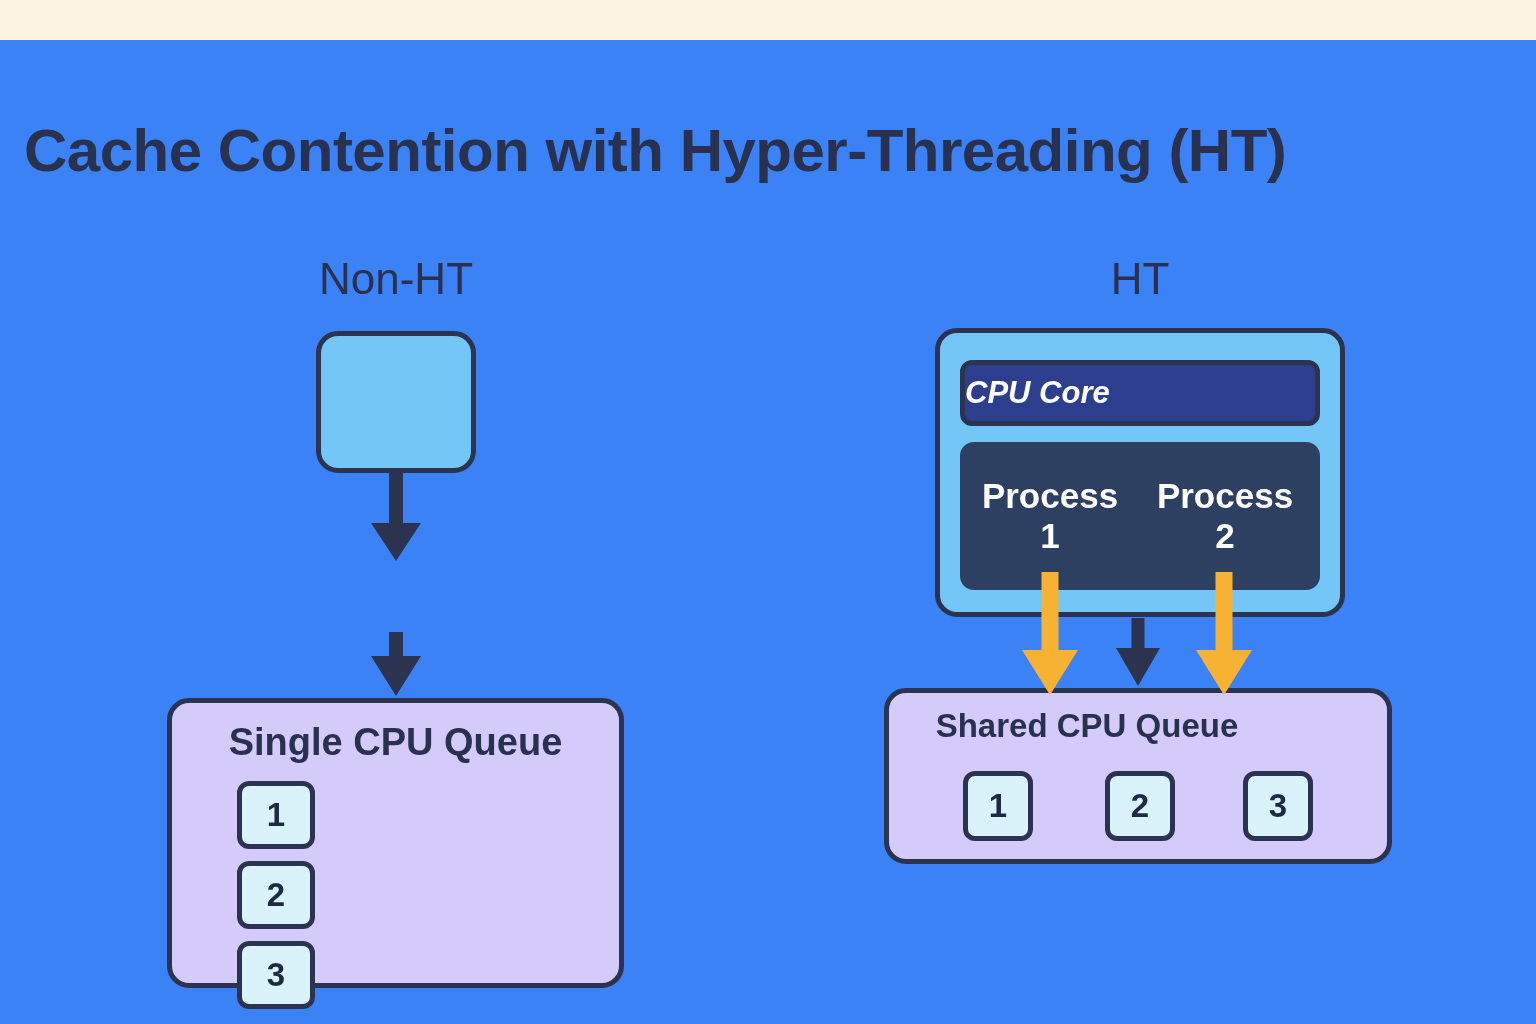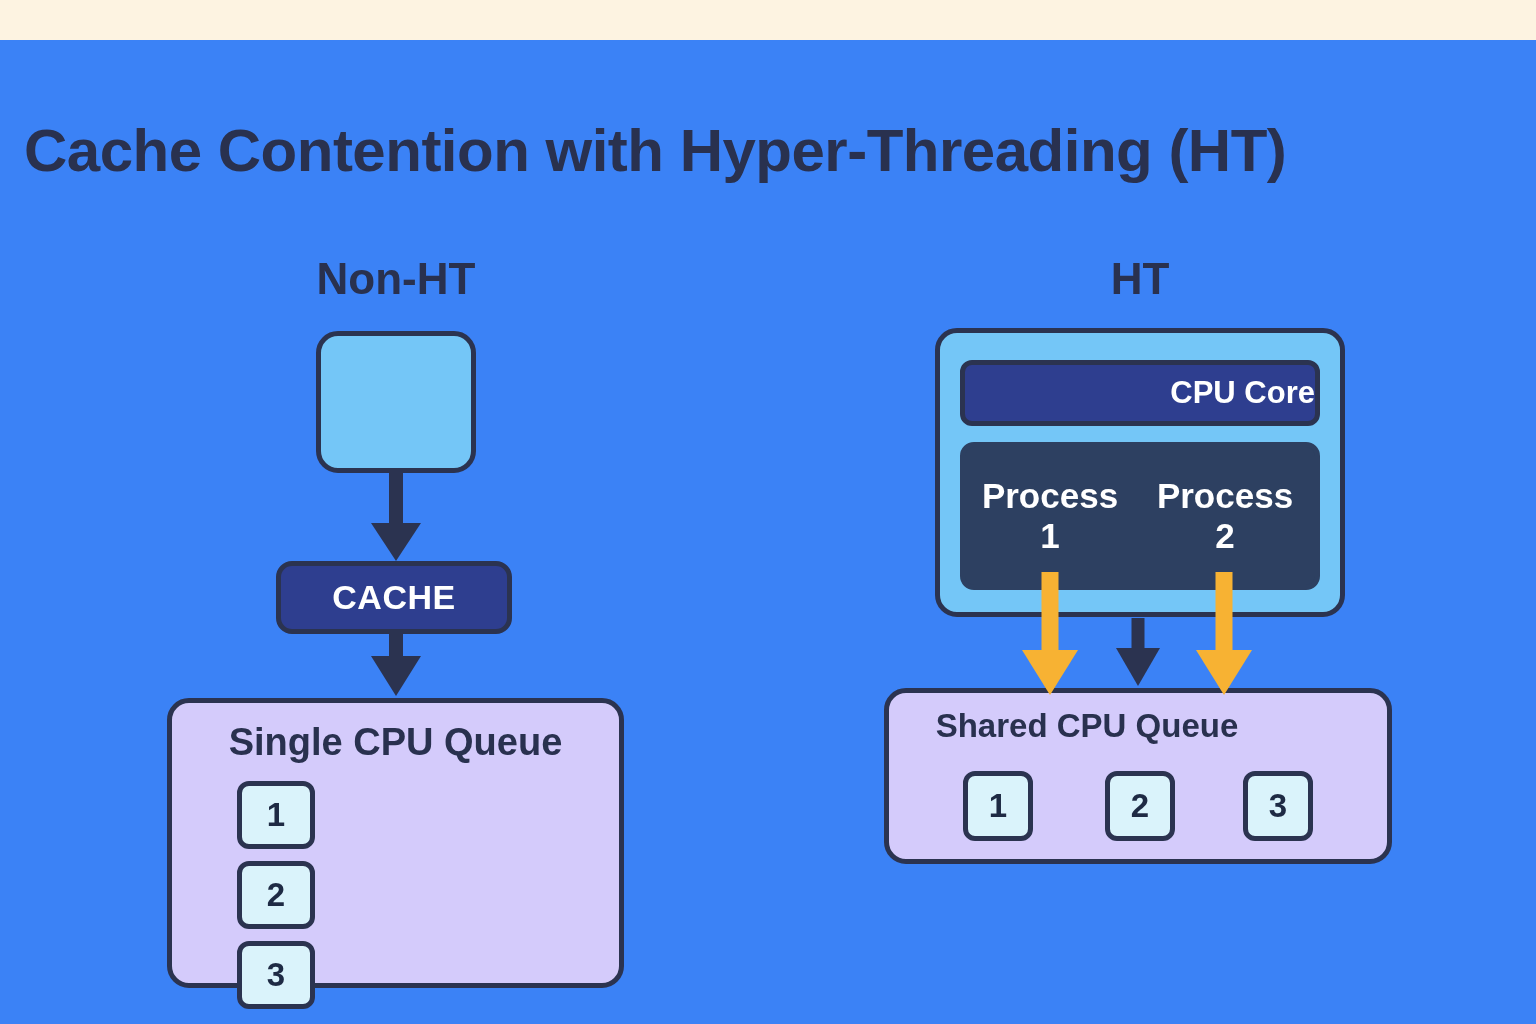--- a/index.html
+++ b/index.html
@@ -27,21 +27,21 @@
     font-weight: bold;
     letter-spacing: -0.5px;
     color: #29314F;
     white-space: nowrap;
   }
 
   
   .col-heading {
     position: absolute;
     font-size: 44px;
-    font-weight: bold;
+    font-weight: normal;
     color: #29314F;
     text-align: center;
   }
   #heading-non-ht { left: 196px; top: 214px; width: 400px; }
   #heading-ht     { left: 940px; top: 214px; width: 400px; }
 
   
   .box {
     position: absolute;
     box-sizing: border-box;
@@ -97,21 +97,22 @@
     background: #74C6F7;
     border-radius: 22px;
   }
   #cpu-core-bar {
     left: 960px; top: 320px;
     width: 360px; height: 66px;
     background: #2E3E8F;
     border-radius: 12px;
     display: flex;
     align-items: center;
-    justify-content: flex-end;
+    justify-content: flex-start;
+    font-style: italic;
   }
   #cpu-core-label {
     color: #FFFFFF;
     font-size: 31px;
     font-weight: bold;
   }
   #ht-threads-panel {
     left: 960px; top: 402px;
     width: 360px; height: 148px;
     background: #2D4061;
@@ -182,23 +183,20 @@
 <body>
 
 <div id="canvas">
 
   <div id="diagram-title">Cache Contention with Hyper-Threading (HT)</div>
 
   <div class="col-heading" id="heading-non-ht">Non-HT</div>
 
   <div class="box" id="cpu-block"></div>
 
-  <div class="box" id="cache-box">
-    <span id="cache-label">CACHE</span>
-  </div>
 
   <div class="box" id="single-queue"></div>
   <div id="single-queue-label">Single CPU Queue</div>
 
   <div class="num-tile tile-left" id="left-tile-1">1</div>
   <div class="num-tile tile-left" id="left-tile-2">2</div>
   <div class="num-tile tile-left" id="left-tile-3">3</div>
 
   <div class="col-heading" id="heading-ht">HT</div>
 

